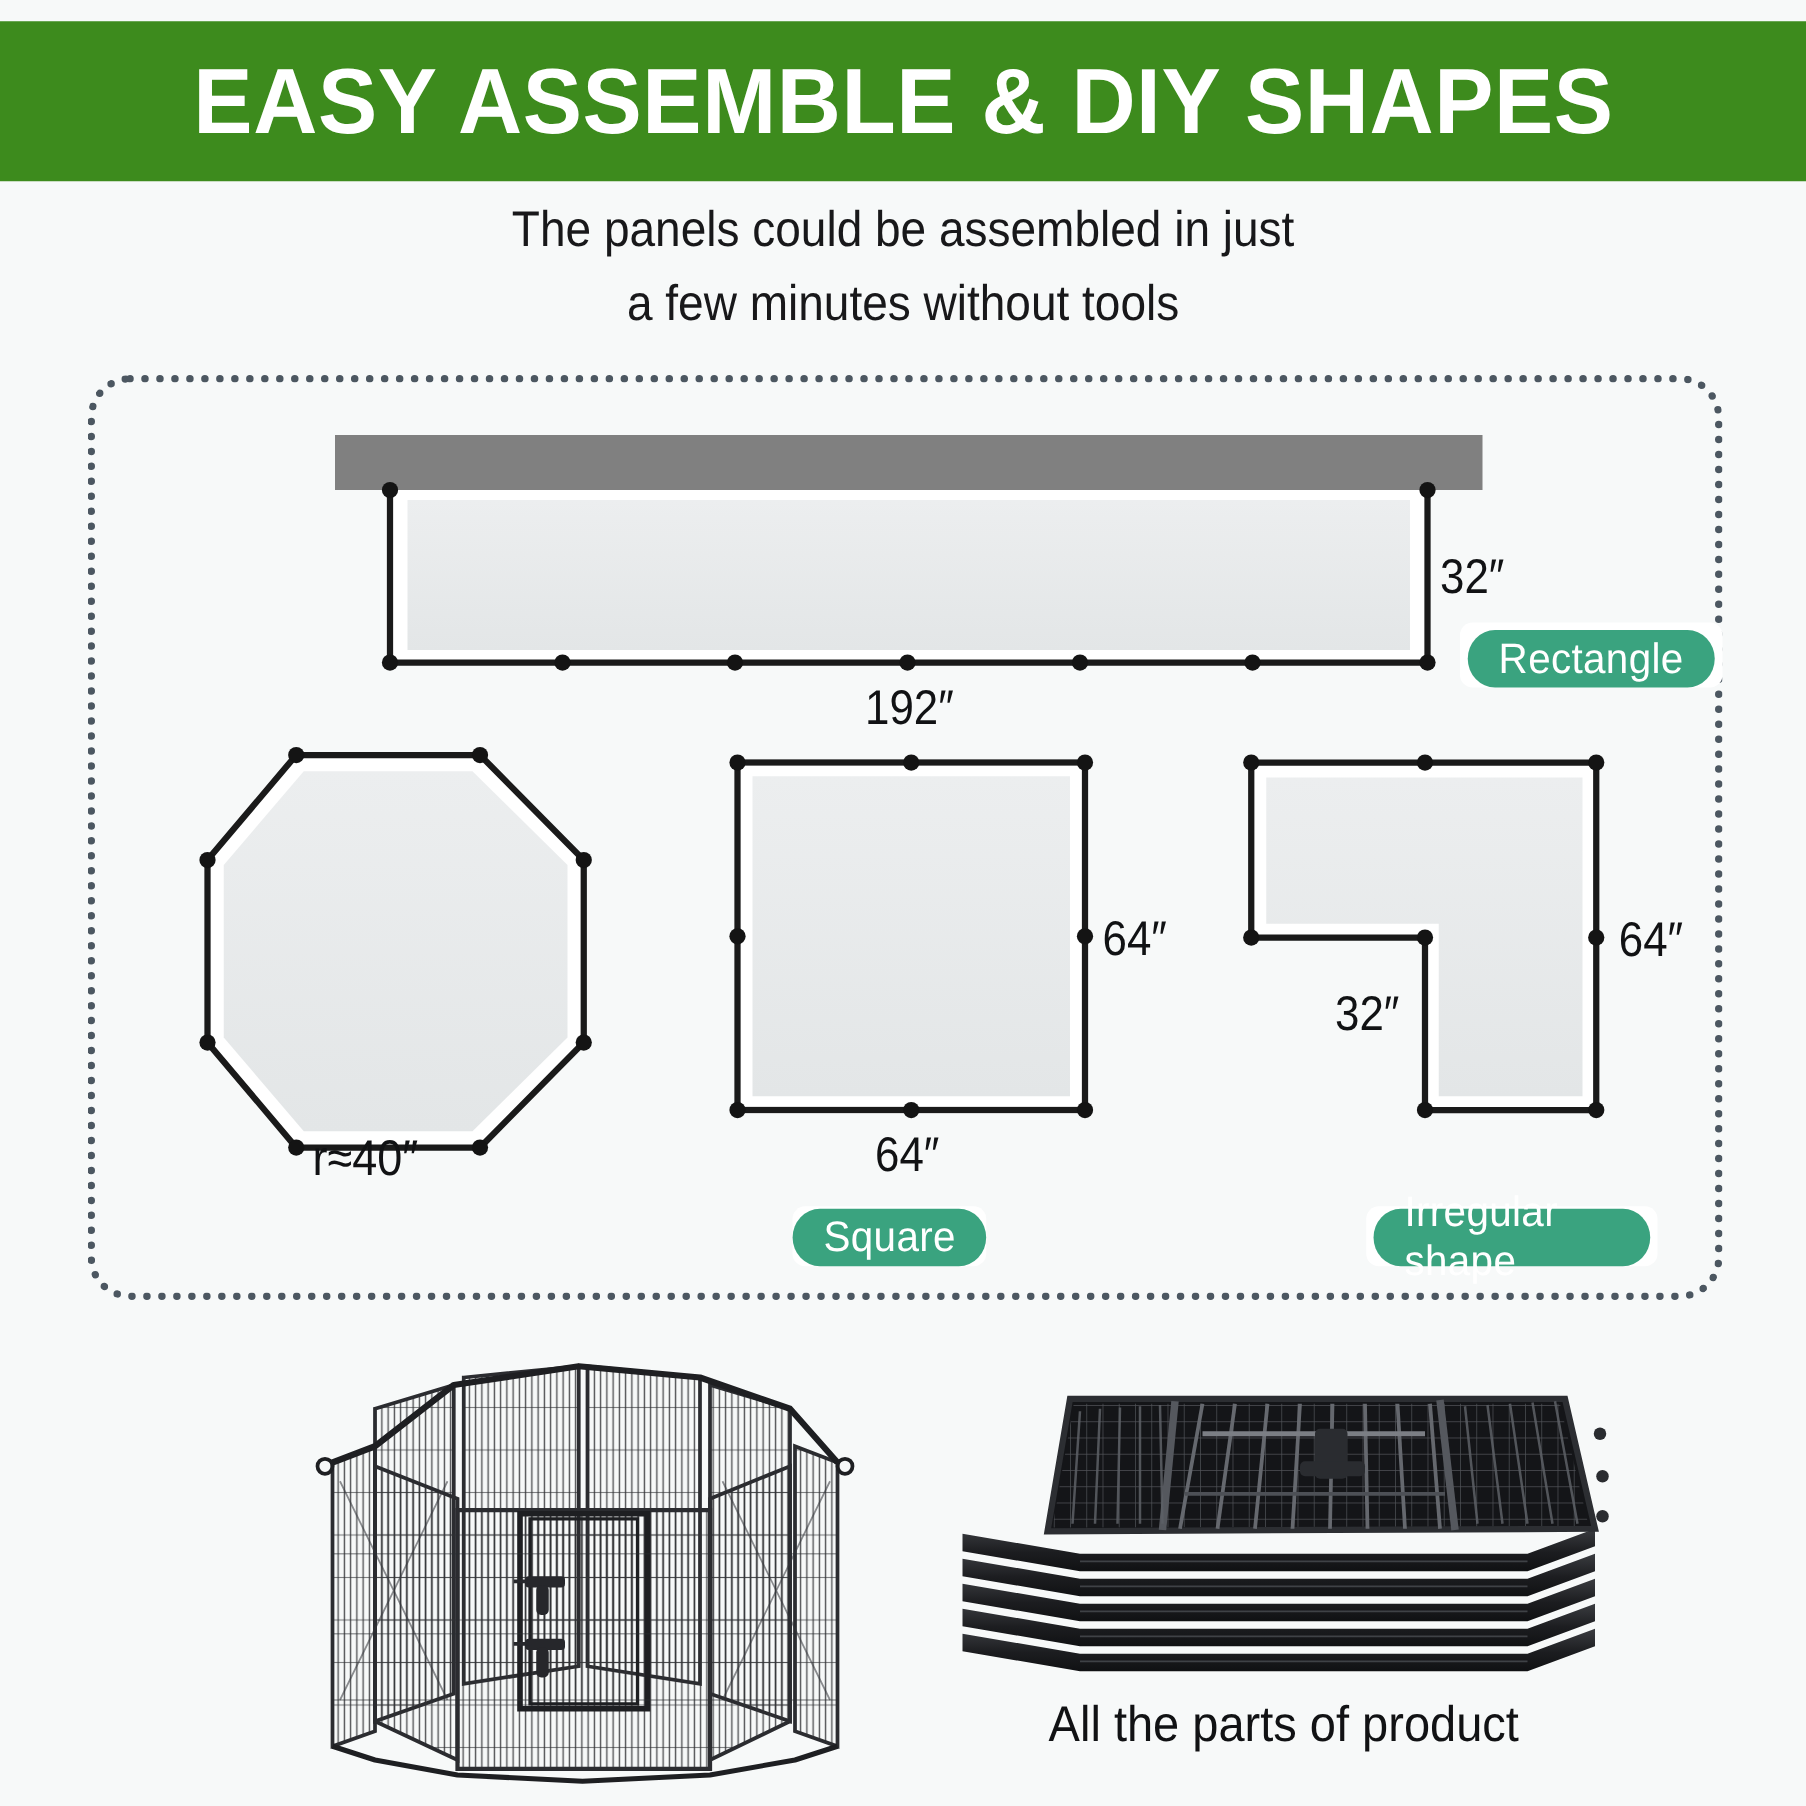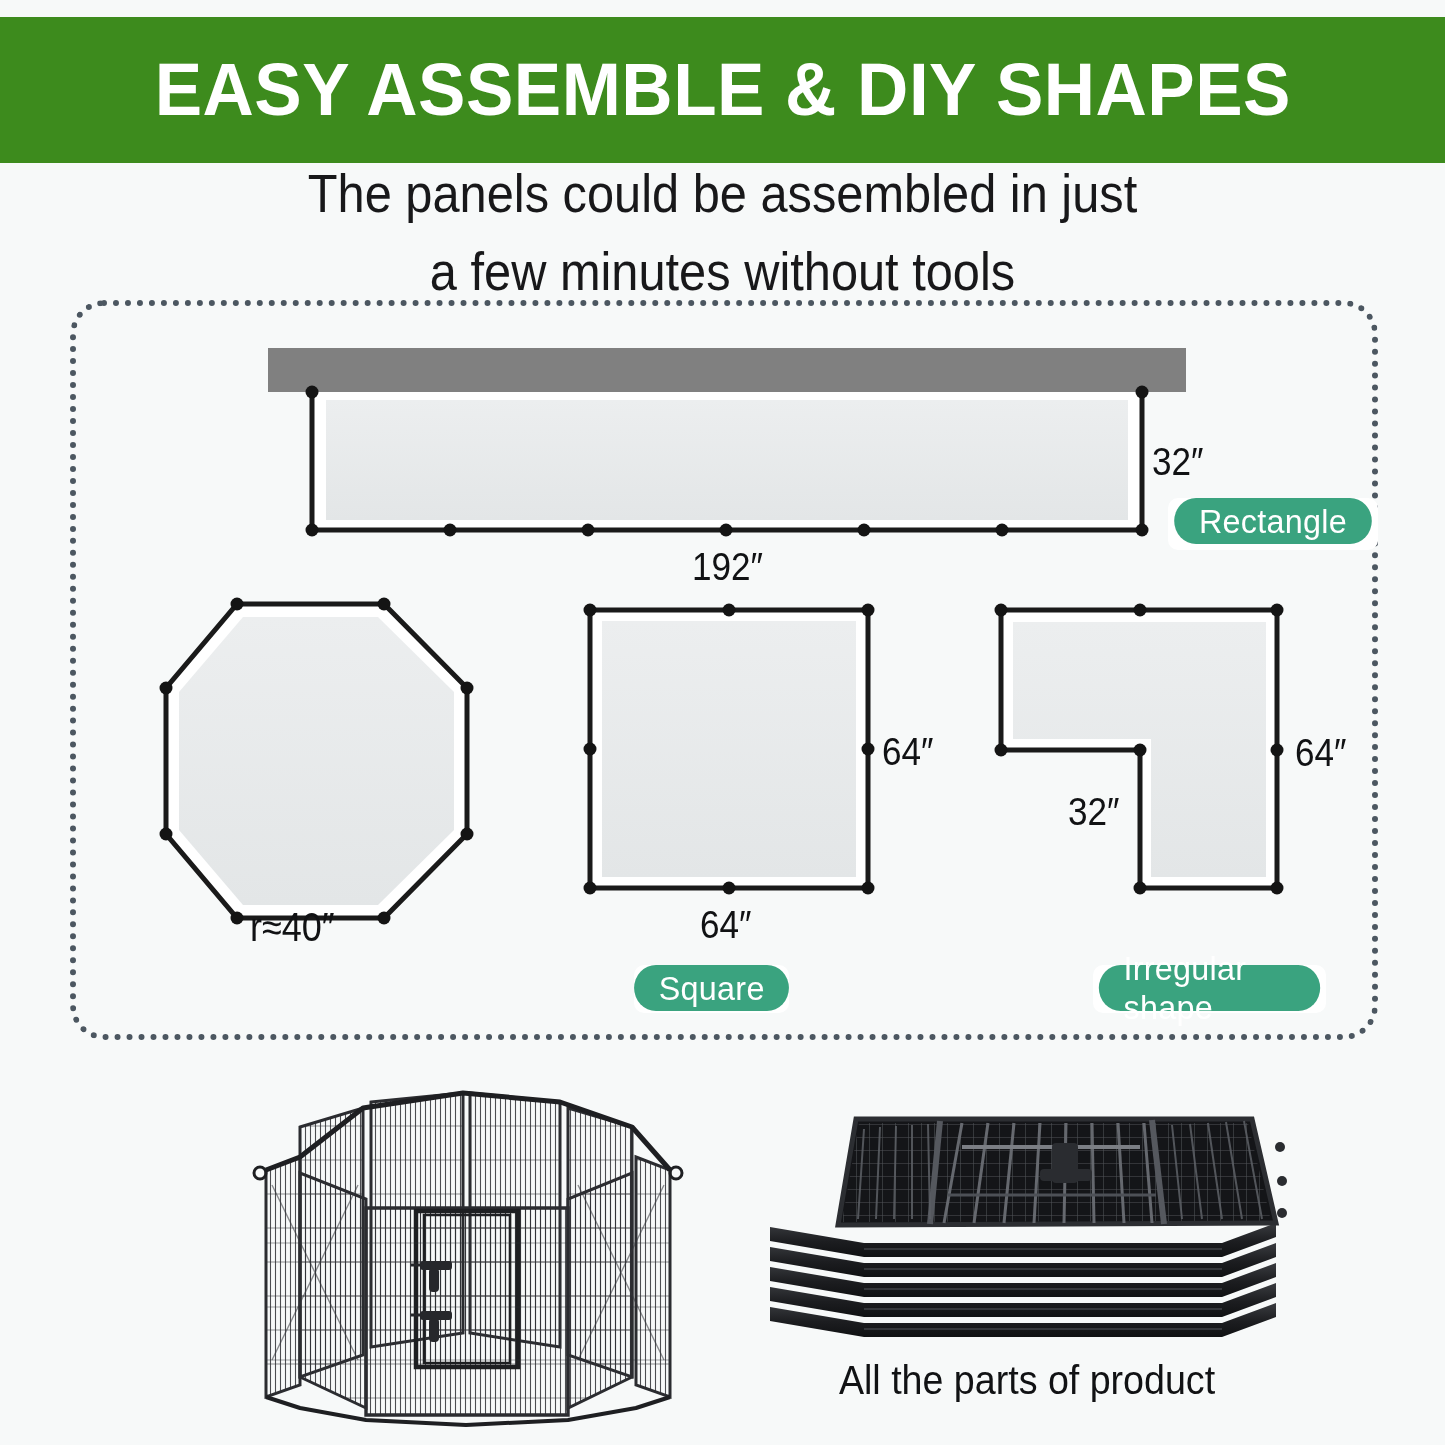--- a/index.html
+++ b/index.html
@@ -7,41 +7,41 @@
     width:1445px;height:1445px;
     background:#f7f9f9;
     font-family:"Liberation Sans", sans-serif;
     overflow:hidden;
     position:relative;
   }
   #root{position:relative;width:1445px;height:1445px;background:#f7f9f9;}
 
   
   .banner{
-    position:absolute;left:0;top:17px;width:1445px;height:146px;
+    position:absolute;left:0;top:17px;width:1445px;height:128px;
     background:#3d8b1d;
     display:flex;align-items:center;justify-content:center;
   }
   .banner-title{
     color:#ffffff;
     font-family:"Liberation Sans", sans-serif;
     font-weight:bold;
     font-size:74px;
     letter-spacing:0.5px;
     line-height:1;
     white-space:nowrap;
     transform:scaleX(0.96);
   }
 
   
   .subtitle{
     position:absolute;left:0;top:155px;width:1445px;
     text-align:center;
     color:#18181a;
-    font-size:53px;
+    font-size:40px;
     line-height:1.48;
     font-family:"Liberation Sans", sans-serif;
     font-weight:300;
   }
   .subtitle span{display:block;transform:scaleX(0.92);}
 
   
   .dash-box{
     position:absolute;left:70px;top:300px;width:1308px;height:740px;
     border:6px dotted #4c5761;
@@ -79,21 +79,21 @@
     height:46px;
     padding:0 26px;
     box-sizing:border-box;
     letter-spacing:0.3px;
     transform:scaleX(0.95);
   }
   .badge-wrap{
     position:absolute;
     background:#ffffff;
     border-radius:10px;
-    display:flex;align-items:flex-start;justify-content:center;
+    display:flex;align-items:flex-end;justify-content:center;
   }
 
   
   .photo{position:absolute;}
   .photo svg{display:block;}
   .caption{
     position:absolute;
     text-align:center;
     color:#111214;
     font-size:40px;

